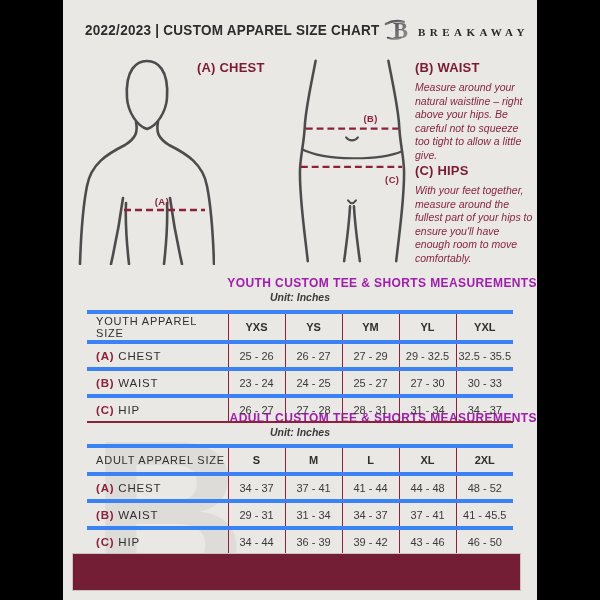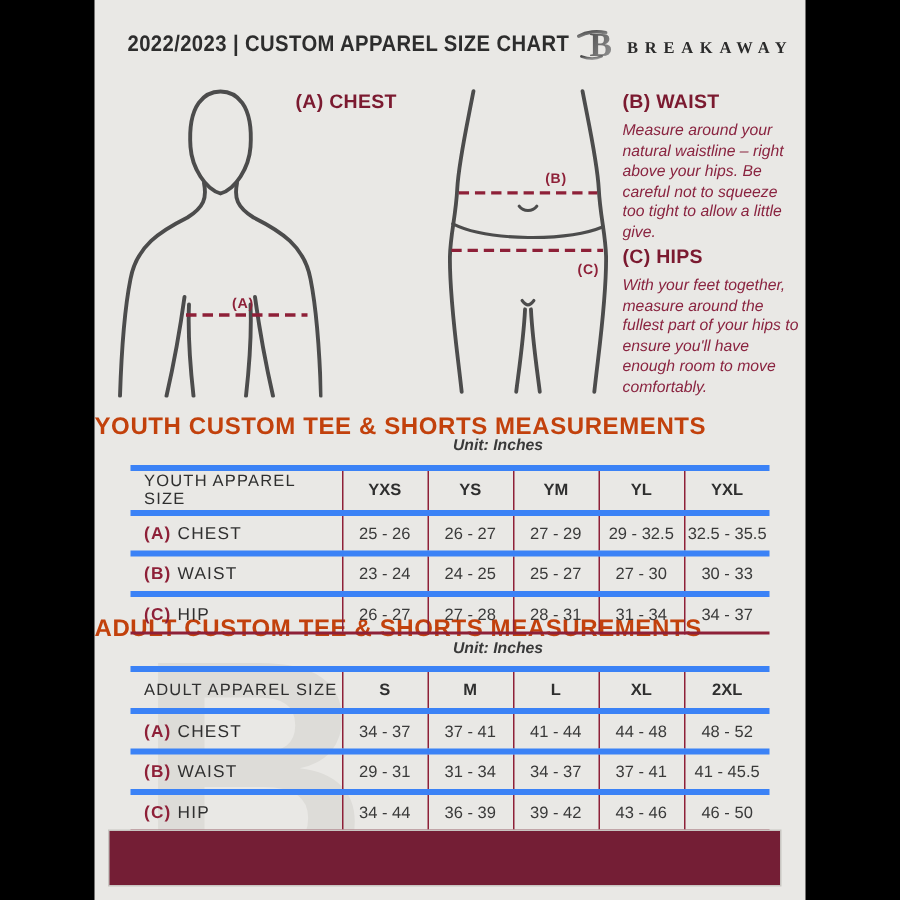--- a/index.html
+++ b/index.html
@@ -23,24 +23,24 @@
   .g-block{position:absolute;}
   .g-head{font-size:13px;font-weight:bold;color:#7b1a30;letter-spacing:0.2px;}
   .g-text{margin-top:6px;font-size:10.5px;font-style:italic;color:#8a2440;line-height:13.5px;}
   .fig{position:absolute;}
   .fig path{fill:none;stroke:#4c4c4c;stroke-width:2.6;stroke-linecap:round;}
   .fig path.thin{stroke-width:2.1;}
   .fig path.dash{stroke:#8e2038;stroke-width:2.3;stroke-dasharray:7,4;stroke-linecap:butt;}
   .fig-label{font-size:9.5px;font-weight:bold;fill:#8e2038;letter-spacing:0.5px;
     font-family:"Liberation Sans",sans-serif;}
   
-  .section-title{position:absolute;left:0;width:100%;text-align:left;
-    font-size:16px;font-weight:bold;color:#c2410c;letter-spacing:0.4px;}
+  .section-title{position:absolute;left:0;width:100%;text-align:right;
+    font-size:12px;font-weight:bold;color:#a21caf;letter-spacing:0.4px;}
   .unit{position:absolute;left:0;width:100%;text-align:center;
-    font-size:10.5px;font-style:italic;font-weight:bold;color:#3a3a3a;padding-left:32px;}
+    font-size:10.5px;font-style:italic;font-weight:bold;color:#3a3a3a;}
   
   .size-table{position:absolute;left:24px;width:426px;border-collapse:collapse;
     table-layout:fixed;z-index:1;}
   .size-table tr{border-top:4px solid #3b82f6;}
   .size-table tbody tr:last-child{border-bottom:2px solid #8e2038;}
   .size-table th:not(:first-child), .size-table td:not(:first-child){border-left:1px solid #8e2038;}
   .size-table th{height:22px;font-size:11px;font-weight:bold;color:#2f2f2f;text-align:center;}
   .size-table th:first-child{font-weight:normal;text-align:left;padding-left:9px;letter-spacing:0.8px;}
   .size-table td{height:21px;font-size:11px;color:#3a3a3a;text-align:center;}
   .size-table td:first-child{text-align:left;padding-left:9px;letter-spacing:0.8px;

